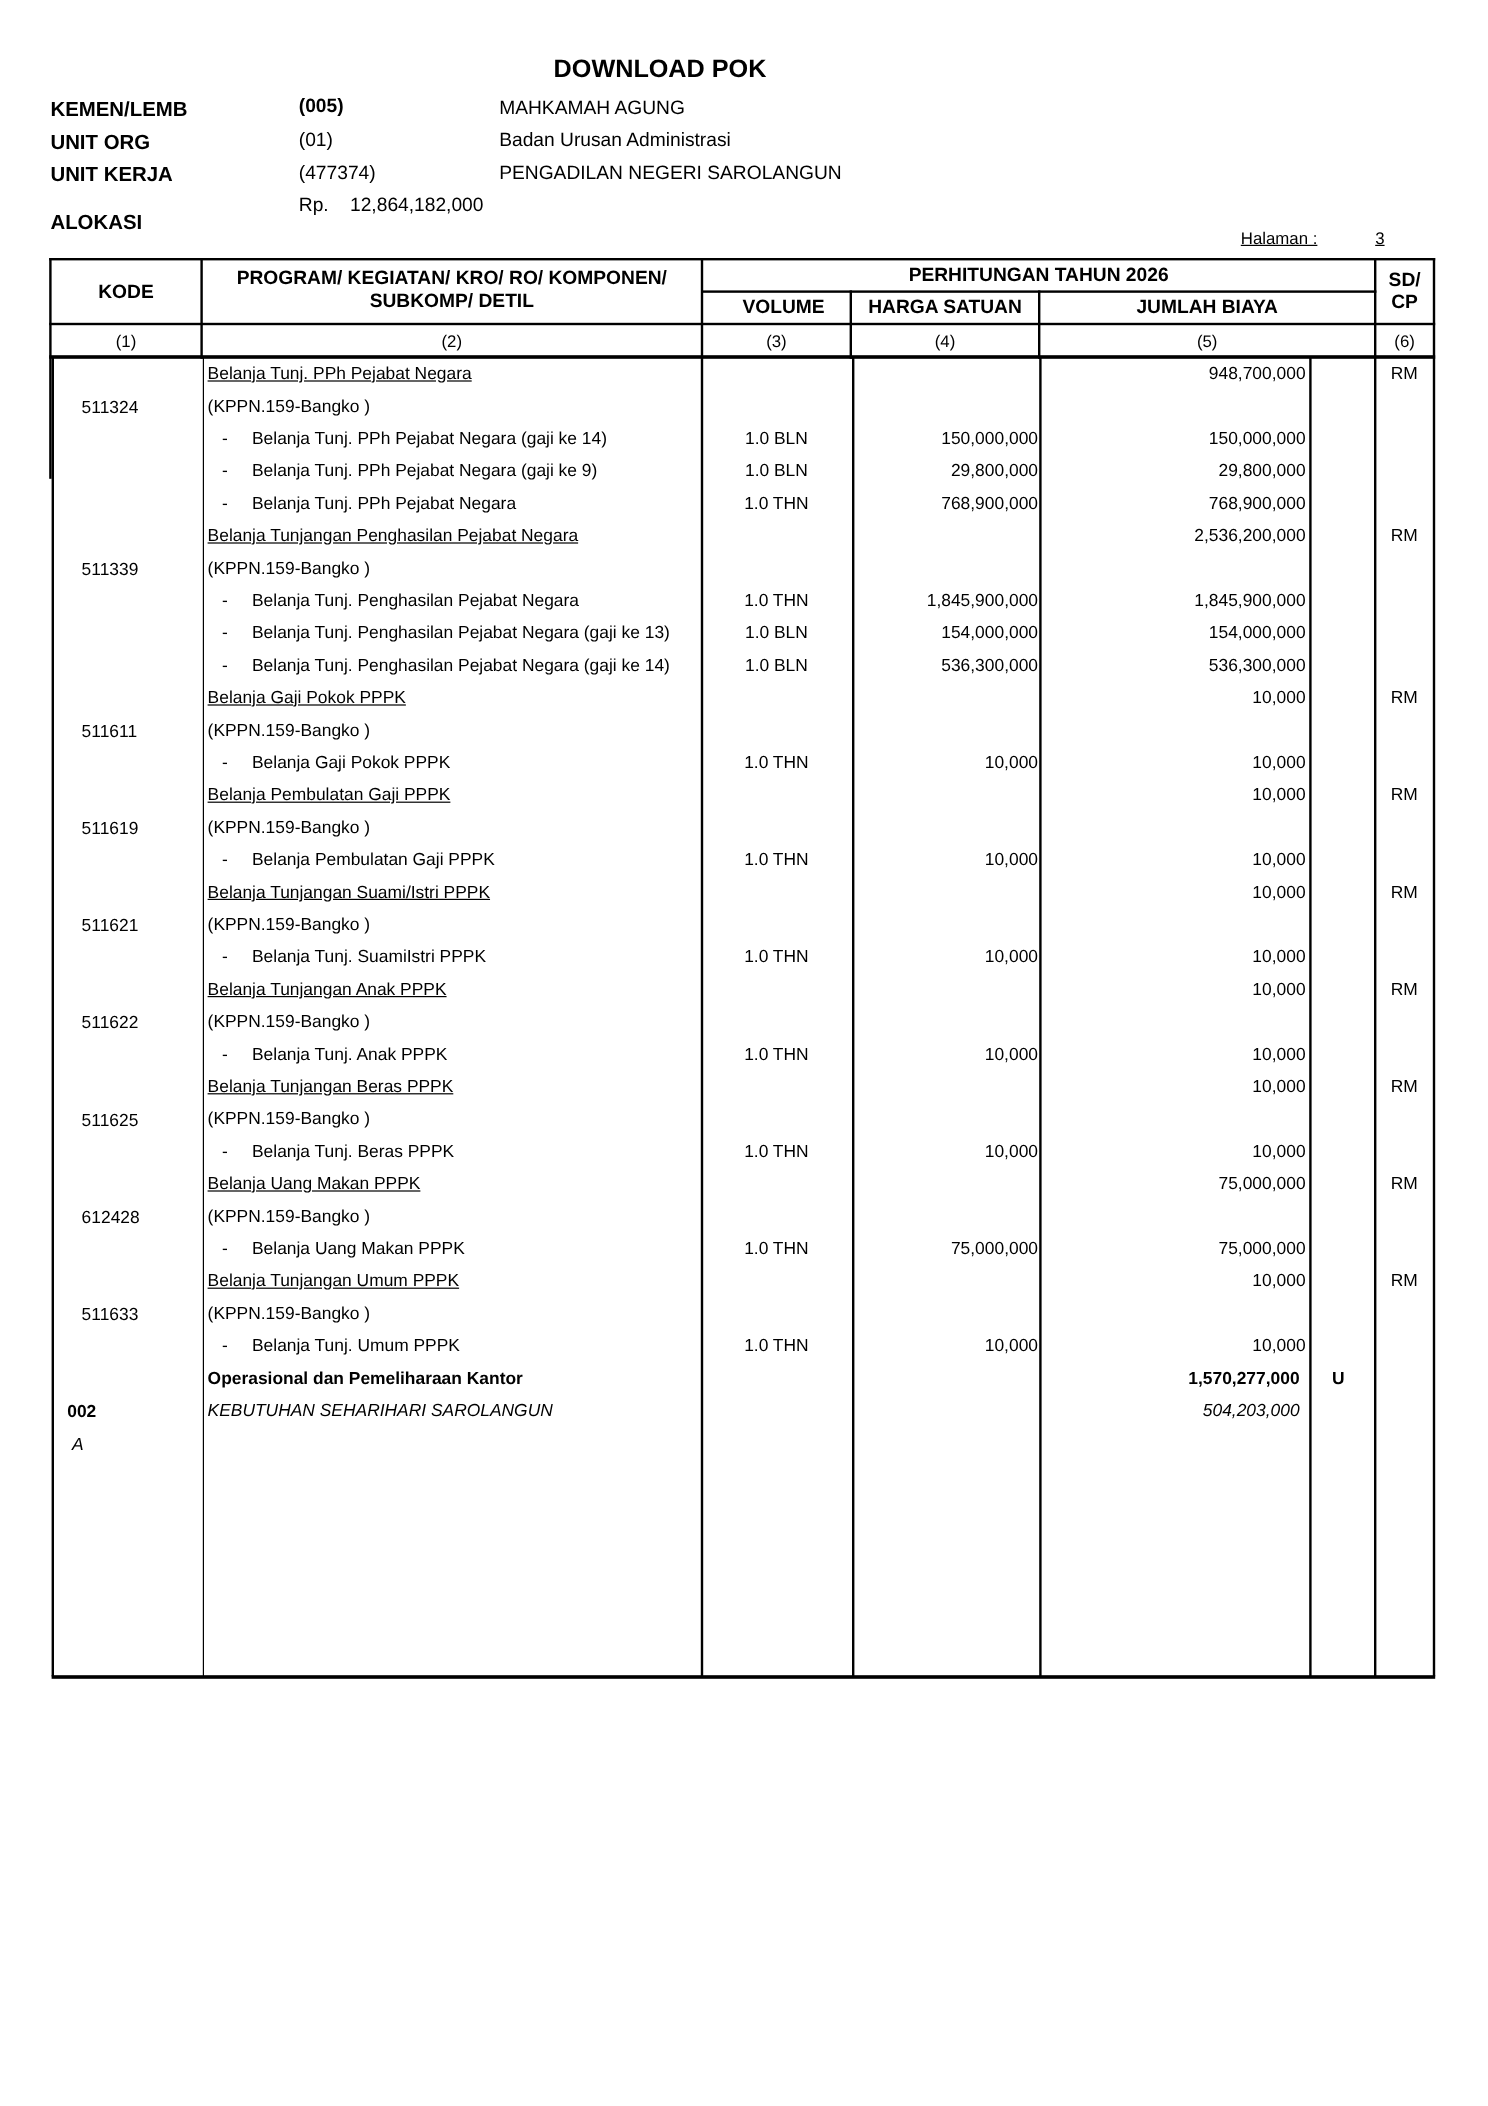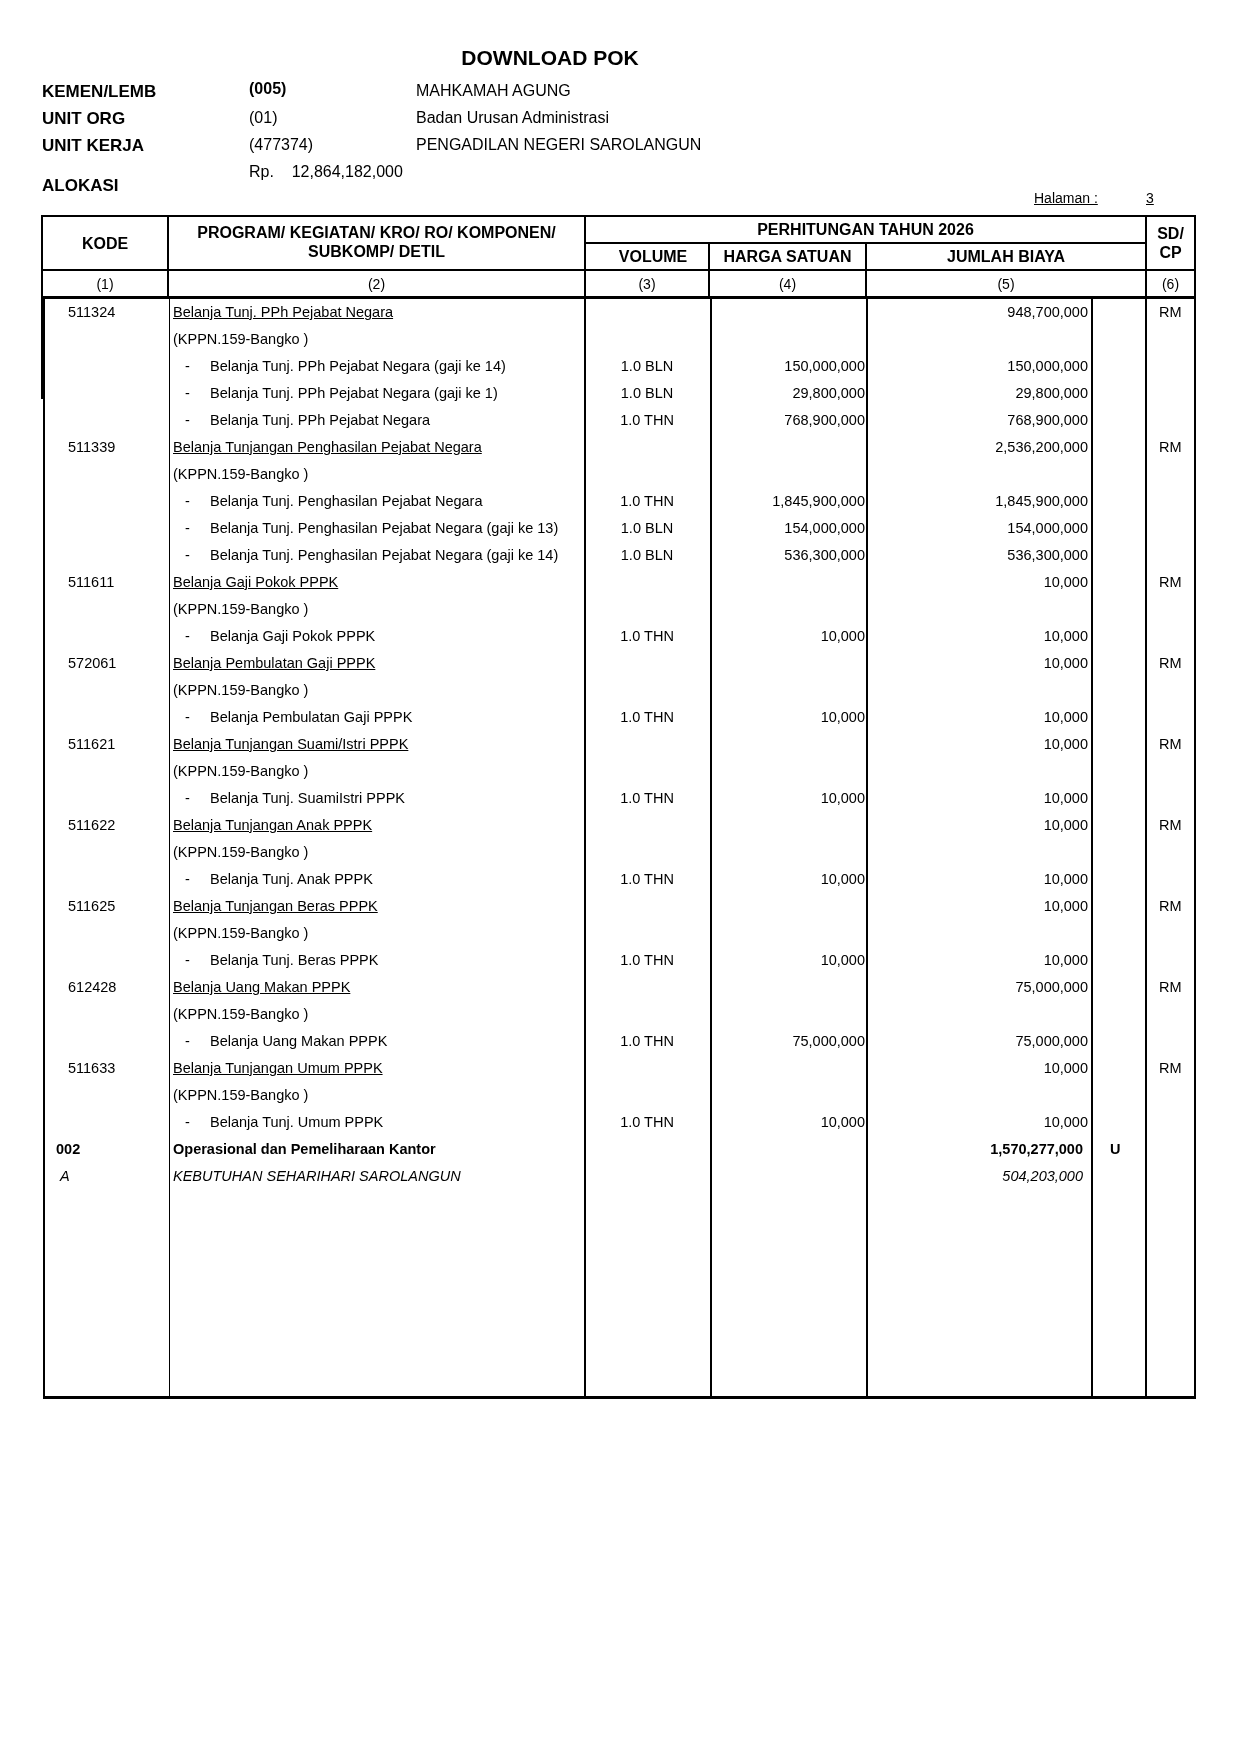--- a/index.html
+++ b/index.html
@@ -11,21 +11,21 @@
   .meta-name { left:416px; font-size:16px; }
   .halaman-label { left:1034px; top:190px; font-size:14px; text-decoration:underline; }
   .halaman-val { left:1146px; top:190px; font-size:14px; text-decoration:underline; }
 
   .line { position:absolute; background:#000; }
   .hcell { position:absolute; display:flex; align-items:center; justify-content:center; text-align:center; font-weight:bold; font-size:16px; line-height:19px; }
   .ncell { position:absolute; display:flex; align-items:center; justify-content:center; font-size:14px; }
 
   .row { position:absolute; left:0; width:1240px; height:27px; font-size:14.5px; }
   .row span { position:absolute; top:4px; white-space:nowrap; }
-  .c-kode { left:68px; }
+  .c-kode { left:68px;margin-top:28px; }
   .c-kode.bold { left:56px; }
   .c-kode.italic { left:60px; }
   .c-desc { left:173px; }
   .c-desc.sub { left:187px; }
   .c-vol { left:600px; width:94px; text-align:center; }
   .c-harga { right:375px; text-align:right; }
   .c-jumlah { right:152px; text-align:right; }
   .c-jumlah.tot { right:157px; }
   .c-u { left:1110px; }
   .c-sdcp { left:1159px; }
@@ -108,21 +108,21 @@
   </div>
   <div class="row" style="top:354px">
     <span class="c-desc sub" style="left:185px">-</span>
     <span class="c-desc" style="left:210px">Belanja Tunj. PPh Pejabat Negara (gaji ke 14)</span>
     <span class="c-vol">1.0 BLN</span>
     <span class="c-harga">150,000,000</span>
     <span class="c-jumlah">150,000,000</span>
   </div>
   <div class="row" style="top:381px">
     <span class="c-desc" style="left:185px">-</span>
-    <span class="c-desc" style="left:210px">Belanja Tunj. PPh Pejabat Negara (gaji ke 1)</span>
+    <span class="c-desc" style="left:210px">Belanja Tunj. PPh Pejabat Negara (gaji ke 9)</span>
     <span class="c-vol">1.0 BLN</span>
     <span class="c-harga">29,800,000</span>
     <span class="c-jumlah">29,800,000</span>
   </div>
   <div class="row" style="top:408px">
     <span class="c-desc" style="left:185px">-</span>
     <span class="c-desc" style="left:210px">Belanja Tunj. PPh Pejabat Negara</span>
     <span class="c-vol">1.0 THN</span>
     <span class="c-harga">768,900,000</span>
     <span class="c-jumlah">768,900,000</span>
@@ -170,21 +170,21 @@
   </div>
   <div class="row" style="top:624px">
     <span class="c-desc" style="left:185px">-</span>
     <span class="c-desc" style="left:210px">Belanja Gaji Pokok PPPK</span>
     <span class="c-vol">1.0 THN</span>
     <span class="c-harga">10,000</span>
     <span class="c-jumlah">10,000</span>
   </div>
 
   <div class="row" style="top:651px">
-    <span class="c-kode">572061</span>
+    <span class="c-kode">511619</span>
     <span class="c-desc u">Belanja Pembulatan Gaji PPPK</span>
     <span class="c-jumlah">10,000</span>
     <span class="c-sdcp">RM</span>
   </div>
   <div class="row" style="top:678px">
     <span class="c-desc">(KPPN.159-Bangko )</span>
   </div>
   <div class="row" style="top:705px">
     <span class="c-desc" style="left:185px">-</span>
     <span class="c-desc" style="left:210px">Belanja Pembulatan Gaji PPPK</span>

